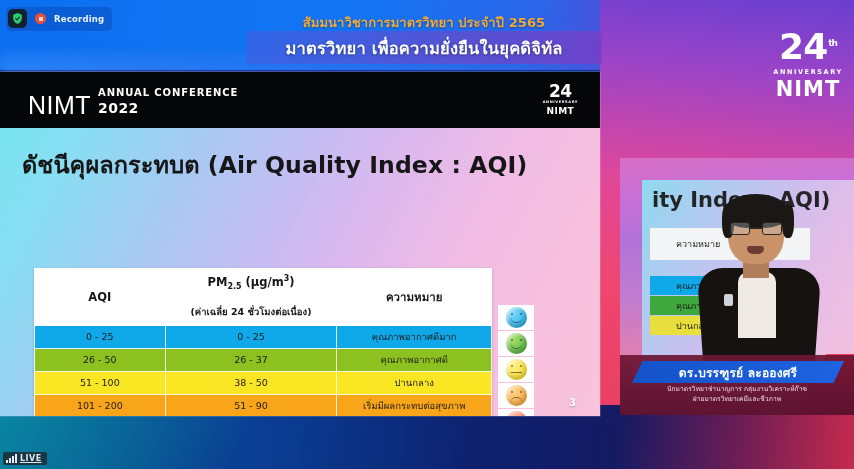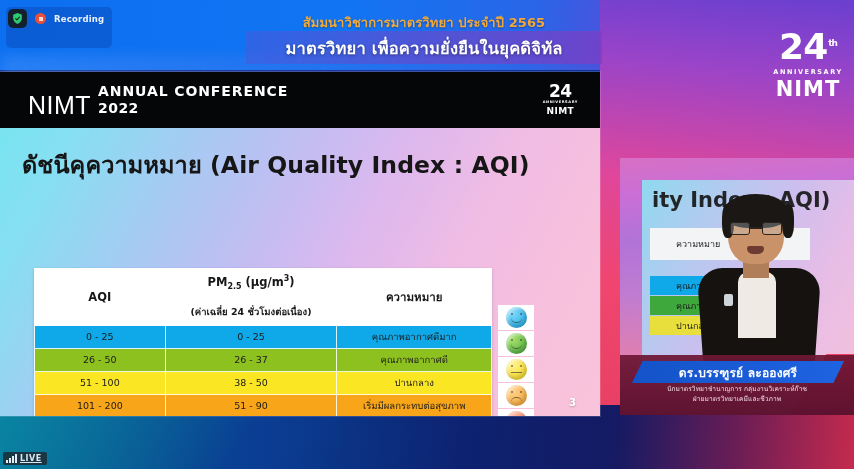--- a/index.html
+++ b/index.html
@@ -37,21 +37,21 @@
   .bg-ribbon {
     position:absolute; left:0; top:55px; width:610px; height:30px;
     background: linear-gradient(90deg, rgba(90,160,255,.35), rgba(120,110,230,.18), rgba(90,160,255,0));
     filter: blur(6px);
   }
 
   
   .rec-badge {
     position:absolute; left:6px; top:7px;
     display:flex; align-items:center; gap:8px;
-    padding:2px 8px 20px 2px;
+    padding:2px 8px 3px 2px;
     border-radius:5px;
     background: rgba(12,70,180,.45);
   }
   .shield {
     width:19px; height:19px; border-radius:5px;
     background:#13212e;
     display:flex; align-items:center; justify-content:center;
   }
   .shield svg { display:block; }
   .stopdot {
@@ -118,21 +118,21 @@
   .nimt-logo {
     display:flex; align-items:flex-end; gap:7px;
     margin-left:28px;
   }
   .nimt-word {
     color:#ffffff; font-size:25px; font-weight:400; letter-spacing:.5px;
     line-height:24px;
     font-family: "Liberation Sans", sans-serif;
   }
   .nimt-meta { color:#ffffff; line-height:1.05; padding-bottom:1px; }
-  .nimt-meta .l1 { font-size:14px; font-weight:600; letter-spacing:.9px; }
+  .nimt-meta .l1 { font-size:10px; font-weight:600; letter-spacing:.9px; }
   .nimt-meta .l2 { font-size:14px; font-weight:700; letter-spacing:.4px; }
   .slide-badge {
     position:absolute; right:22px; top:11px;
     color:#ffffff; text-align:center; line-height:1;
   }
   .slide-badge .b24 { font-size:17px; font-weight:700; letter-spacing:-.5px; }
   .slide-badge .bann { font-size:3.6px; font-weight:700; letter-spacing:.6px; margin-top:1px; }
   .slide-badge .bn { font-size:9px; font-weight:700; letter-spacing:.4px; margin-top:2px; }
 
   .slide-body {
@@ -405,21 +405,21 @@
         </span>
       </div>
       <div class="slide-badge">
         <div class="b24">24</div>
         <div class="bann">ANNIVERSARY</div>
         <div class="bn">NIMT</div>
       </div>
     </div>
 
     <div class="slide-body">
-      <div class="slide-title">ดัชนีคุความหมาย (Air Quality Index : AQI)</div>
+      <div class="slide-title">ดัชนีคุผลกระทบต (Air Quality Index : AQI)</div>
 
       <table class="aqi-table">
         <thead>
           <tr>
             <th class="c-aqi">AQI</th>
             <th class="c-pm">
               <span>PM<sub style="font-size:8px">2.5</sub> (µg/m<sup style="font-size:8px">3</sup>)</span>
               <span class="th-sub">(ค่าเฉลี่ย 24 ชั่วโมงต่อเนื่อง)</span>
             </th>
             <th class="c-mean">ความหมาย</th>

